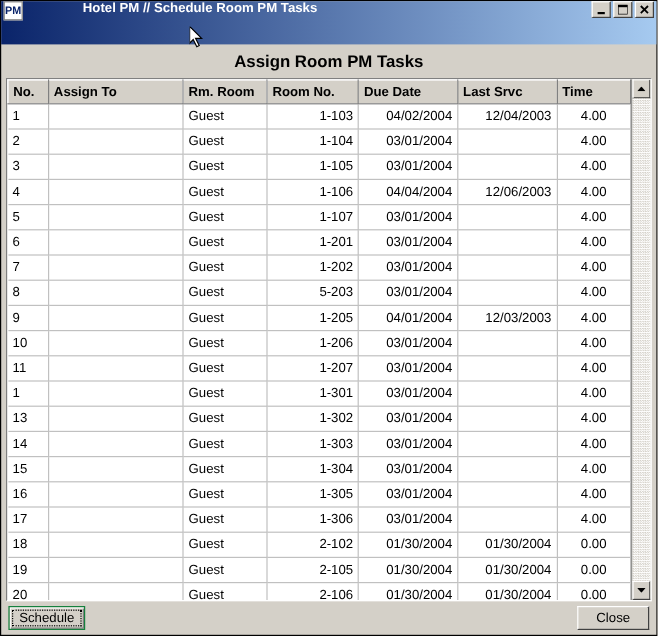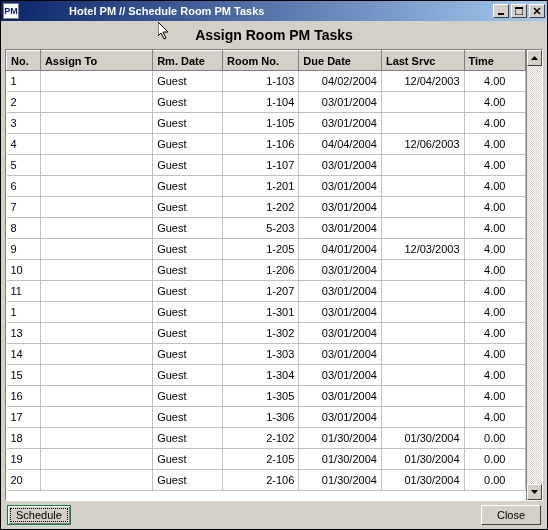--- a/index.html
+++ b/index.html
@@ -13,25 +13,25 @@
   }
   .window {
     width: 548px;
     height: 530px;
     border: 1px solid #000;
     background: #d4d0c8;
     display: flex;
     flex-direction: column;
   }
   .titlebar {
-    height: 20px;
+    height: 36px;
     background: linear-gradient(to right, #0a246a, #a6caf0);
     color: #fff;
     display: flex;
-    align-items: center;
+    align-items: flex-start;
     padding: 0 2px;
   }
   .titlebar-icon {
     width: 16px; height: 16px;
     background: #fff;
     border: 1px solid #808080;
     margin-right: 4px;
     display: flex; align-items: center; justify-content: center;
     font-size: 9px; color: #0a246a; font-weight: bold;
   }
@@ -208,21 +208,21 @@
               <col class="col-type">
             <col class="col-room">
               <col class="col-due">
               <col class="col-last">
               <col class="col-time">
           </colgroup>
           <thead>
             <tr>
               <th>No.</th>
               <th>Assign To</th>
-              <th>Rm. Date</th>
+              <th>Rm. Room</th>
               <th>Room No.</th>
               <th>Due Date</th>
               <th>Last Srvc</th>
               <th>Time</th>
             </tr>
           </thead>
           <tbody id="table-body">
               <tr>
                 <td class="num">1</td>
                 <td></td>

